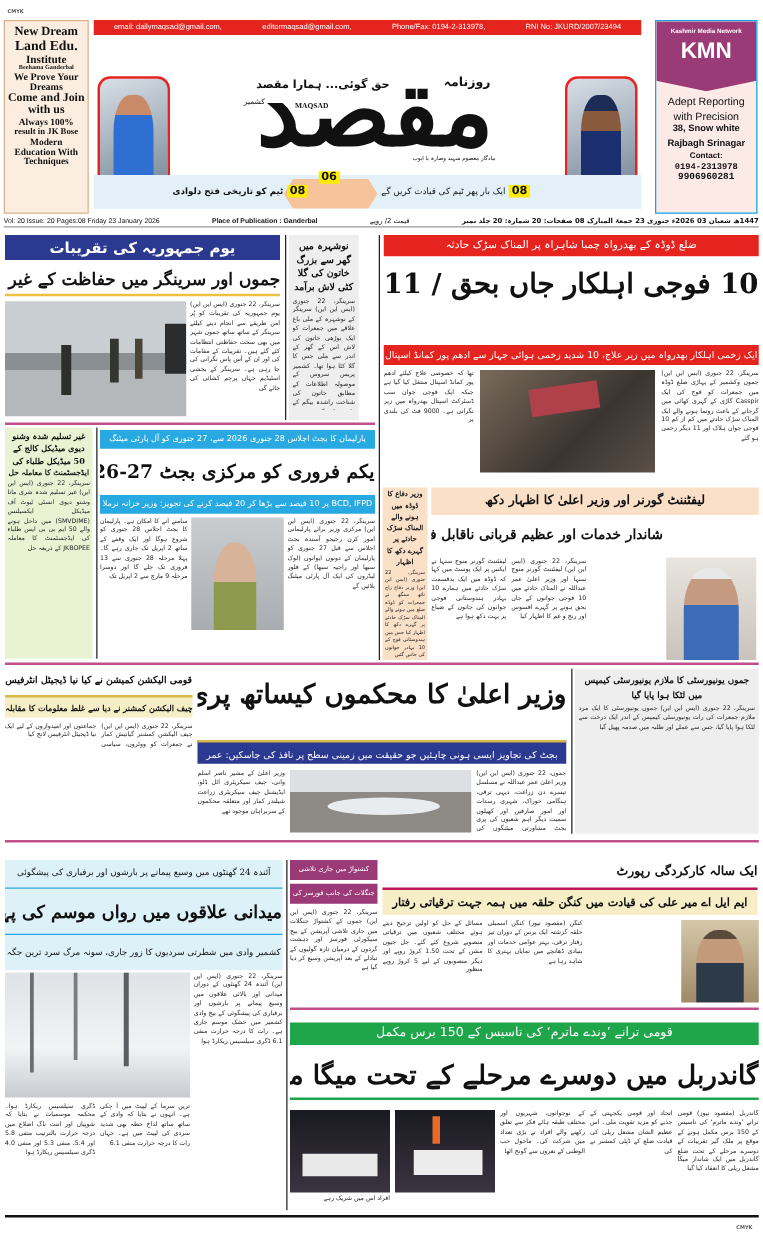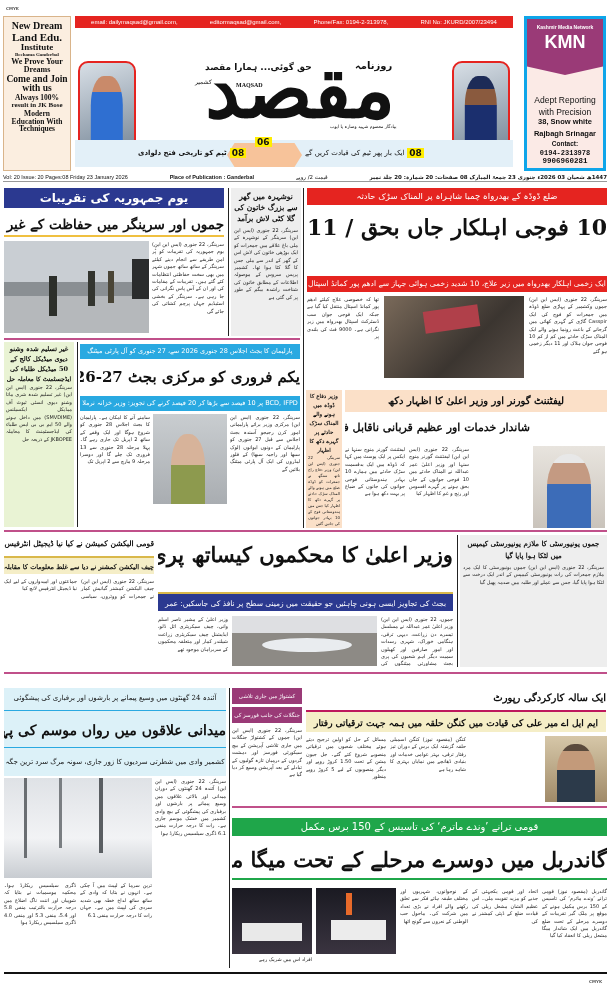--- a/index.html
+++ b/index.html
@@ -11,21 +11,21 @@
 
 .ad-left{left:3px;top:16px;width:68px;height:155px;background:#fbeee0;border:1px solid #d9b48a;font-family:"Liberation Serif",serif;font-weight:bold;text-align:center;padding-top:4px;line-height:1.05}
 .ad-left .l{display:block}
 .topbar{left:75px;top:16px;width:438px;height:12px;background:#e52420;color:#fff;font-size:6px;display:flex;justify-content:space-around;align-items:center;font-family:"Liberation Sans",sans-serif}
 .photo{background:linear-gradient(160deg,#d8dfe6,#7a8a9a);border:2px solid #e52420;border-radius:10px 10px 0 0}
 .photo .fig{position:absolute;left:50%;transform:translateX(-50%);bottom:0;width:60%;height:85%;border-radius:40% 40% 0 0}
 .logo{left:165px;top:40px;width:230px;height:100px;font-family:"DejaVu Serif",serif;font-size:78px;font-weight:bold;line-height:100px;direction:rtl}
 .strip{left:75px;top:140px;width:438px;height:27px;background:#e3f0f8}
 .badge-y{background:#ffed00;font-weight:bold;font-size:9px;padding:0 2px;display:inline-block}
 .hex{left:227px;top:143px;width:75px;height:24px;background:#f7c39a;clip-path:polygon(10% 0,90% 0,100% 50%,90% 100%,10% 100%,0 50%)}
-.ad-right{left:524px;top:16px;width:82px;height:155px;background:#fbeae6;border:3px solid #0ea5e9;text-align:center;font-family:"Liberation Sans",sans-serif}
+.ad-right{left:524px;top:16px;width:82px;height:155px;background:#fbeae6;border:1px solid #0ea5e9;text-align:center;font-family:"Liberation Sans",sans-serif}
 .kmn{background:#9a3a77;color:#fff;height:56px;clip-path:polygon(0 0,100% 0,100% 85%,50% 100%,0 85%)}
 .dateline{left:3px;top:172px;width:604px;height:10px;font-size:5.5px;display:flex;justify-content:space-between;align-items:center;border-bottom:1px solid #999}
 
 .blue-h{background:#2b3990;color:#fff;font-weight:bold;text-align:center}
 .red-h{background:#e52420;color:#fff;text-align:center}
 .cyan-h{background:#29a9e1;color:#fff;text-align:center}
 .purple-h{background:#9a3a77;color:#fff;text-align:center}
 .green-h{background:#1fa64a;color:#fff;font-weight:normal}
 .peach{background:#fbe0c8}
 .cream{background:#f5eec7}
@@ -90,21 +90,21 @@
 <div class="abs" style="left:305px;top:148px;display:flex;align-items:center;gap:3px;direction:rtl">
   <span class="badge-y">08</span>
   <span style="font-size:7px">ایک بار پھر ٹیم کی قیادت کریں گے</span>
 </div>
 
 <div class="abs ad-right">
   <div class="kmn">
     <div style="font-size:5px;padding-top:5px;font-weight:bold">Kashmir Media Network</div>
     <div style="font-size:18px;font-weight:bold;line-height:24px">KMN</div>
   </div>
-  <div style="font-size:8.5px;margin-top:20px">Adept Reporting</div>
+  <div style="font-size:8.5px;margin-top:3px">Adept Reporting</div>
   <div style="font-size:8.5px;margin-top:2px">with Precision</div>
   <div style="font-size:7.5px;font-weight:bold">38, Snow white</div>
   <div style="font-size:7.5px;font-weight:bold;margin-top:3px">Rajbagh Srinagar</div>
   <div style="font-size:6.5px;font-weight:bold;margin-top:2px">Contact:</div>
   <div style="font-size:7px;font-weight:bold;font-family:'Liberation Mono',monospace;margin-top:2px">0194-2313978</div>
   <div style="font-size:7.5px;font-weight:bold;font-family:'Liberation Mono',monospace">9906960281</div>
 </div>
 
 <div class="abs dateline">
   <span style="font-family:'Liberation Sans',sans-serif">Vol: 20   Issue: 20   Pages:08   Friday  23  January  2026</span>
@@ -117,21 +117,21 @@
 <div class="abs headline" style="left:4px;top:211px;width:220px;height:26px;font-size:13.5px;line-height:26px;border-bottom:2px solid #f0c040">جموں اور سرینگر میں حفاظت کے غیر معمولی انتظامات</div>
 <div class="abs img" style="left:4px;top:241px;width:145px;height:92px;background:linear-gradient(180deg,#c9ced3 0 45%,#8a8f93 45% 60%,#b5b8bb 60%)">
   <div style="position:absolute;left:45px;top:35px;width:8px;height:40px;background:#2c2f2a"></div>
   <div style="position:absolute;left:84px;top:30px;width:7px;height:35px;background:#33352f"></div>
   <div style="position:absolute;left:104px;top:30px;width:6px;height:32px;background:#4a4536"></div>
   <div style="position:absolute;left:128px;top:18px;width:17px;height:40px;background:#2a2c2d"></div>
 </div>
 <div class="abs body-text" style="left:152px;top:241px;width:72px;height:92px">سرینگر، 22 جنوری (ایس این این) یوم جمہوریہ کی تقریبات کو پُر امن طریقے سے انجام دینے کیلئے سرینگر کے ساتھ ساتھ جموں شہر میں بھی سخت حفاظتی انتظامات کئے گئے ہیں۔ تقریبات کے مقامات کی اور ان کے آس پاس نگرانی کی جا رہی ہے۔ سرینگر کے بخشی اسٹیڈیم جہاں پرچم کشائی کی جائے گی</div>
 
 <div class="abs vrule" style="left:228px;top:188px;height:148px"></div>
-<div class="abs greybox" style="left:231px;top:188px;width:70px;height:148px;padding:3px">
+<div class="abs greybox" style="left:231px;top:188px;width:56px;height:148px;padding:3px">
   <div class="headline" style="font-size:7.5px;white-space:normal;line-height:11px">نوشہرہ میں گھر سے بزرگ خاتون کی گلا کٹی لاش برآمد</div>
   <div class="body-text" style="height:90px;margin-top:3px">سرینگر، 22 جنوری (ایس این این) سرینگر کے نوشہرہ کے ملی باغ علاقے میں جمعرات کو ایک بوڑھی خاتون کی لاش اس کے گھر کے اندر سے ملی جس کا گلا کٹا ہوا تھا۔ کشمیر پریس سروس کے موصولہ اطلاعات کے مطابق خاتون کی شناخت راشدہ بیگم کے طور پر کی گئی ہے</div>
 </div>
 <div class="abs vrule" style="left:303px;top:188px;height:340px"></div>
 
 <div class="abs red-h" style="left:307px;top:188px;width:300px;height:17px;font-size:8.5px;line-height:17px;direction:rtl">ضلع ڈوڈہ کے بھدرواہ چمبا شاہراہ پر المناک سڑک حادثہ</div>
 <div class="abs headline" style="left:307px;top:207px;width:300px;height:40px;font-size:22px;line-height:40px">10 فوجی اہلکار جاں بحق / 11 دیگر زخمی</div>
 <div class="abs red-h" style="left:307px;top:276px;width:300px;height:16px;font-size:7.5px;line-height:16px;direction:rtl">ایک زخمی اہلکار بھدرواہ میں زیر علاج، 10 شدید زخمی ہوائی جہاز سے ادھم پور کمانڈ اسپتال منتقل</div>
 <div class="abs body-text" style="left:307px;top:296px;width:72px;height:82px">تھا کہ خصوصی علاج کیلئے ادھم پور کمانڈ اسپتال منتقل کیا گیا ہے جبکہ ایک فوجی جوان سب ڈسٹرکٹ اسپتال بھدرواہ میں زیر نگرانی ہے۔ 9000 فٹ کی بلندی پر</div>
 <div class="abs img" style="left:384px;top:296px;width:140px;height:82px;background:linear-gradient(135deg,#7a6a5a,#3b3530 60%,#5a5048)">

